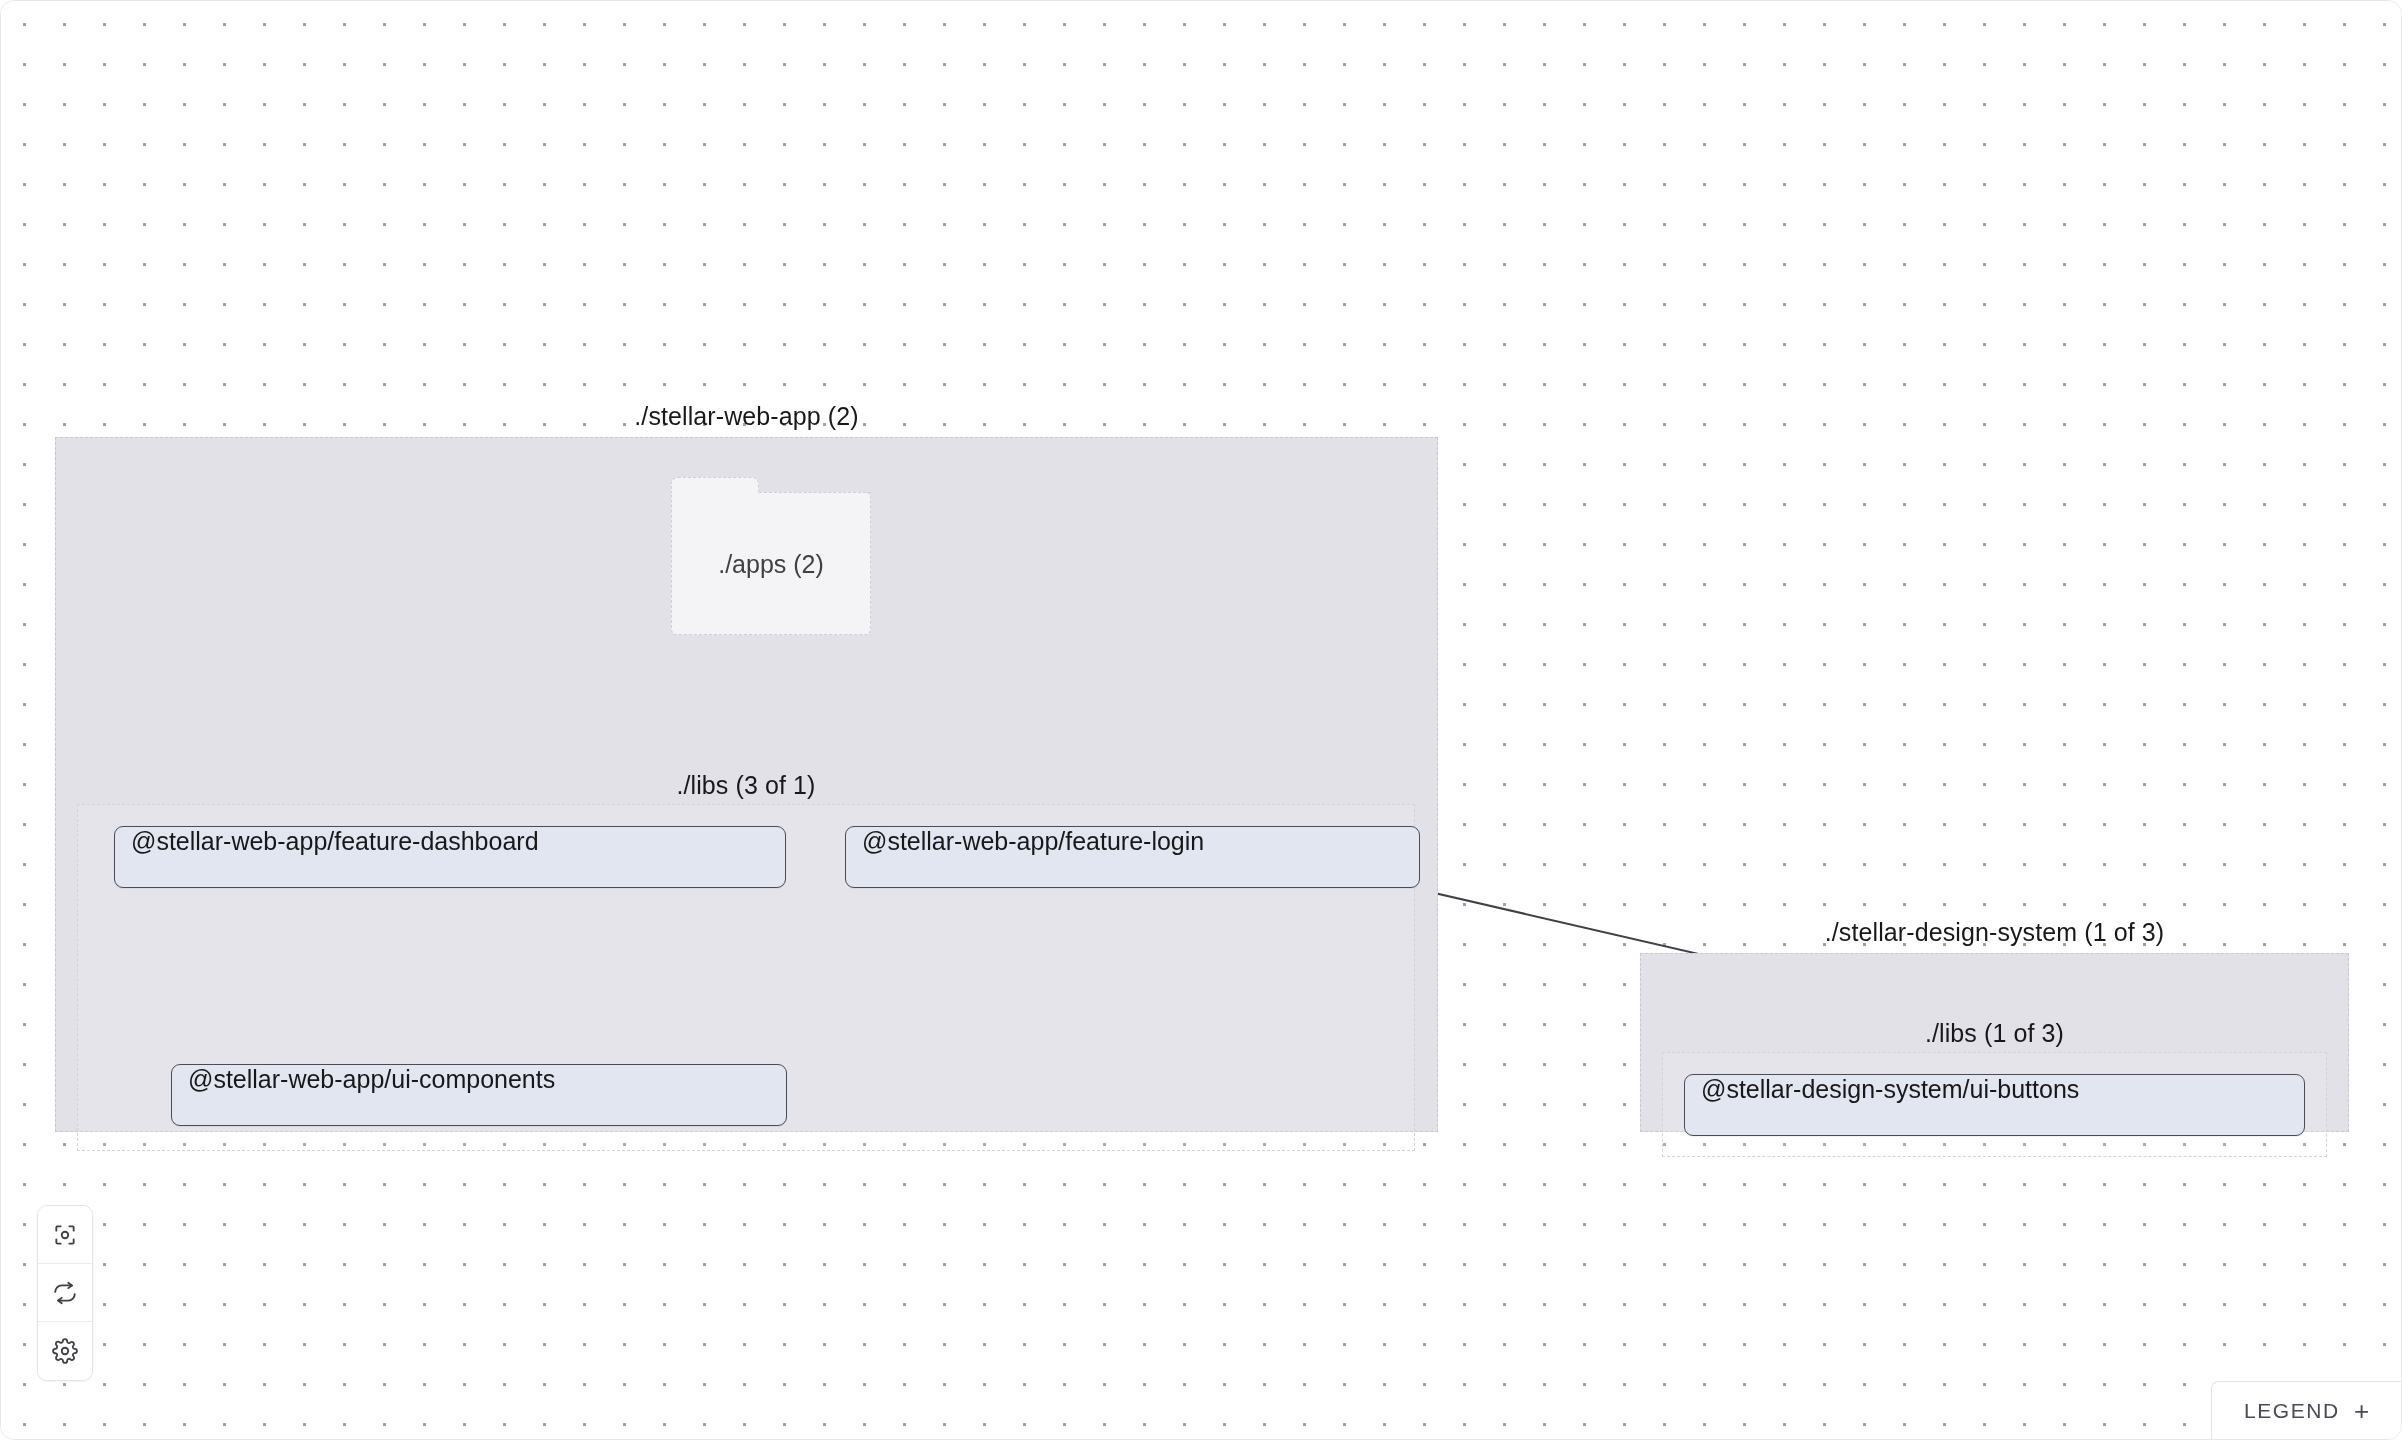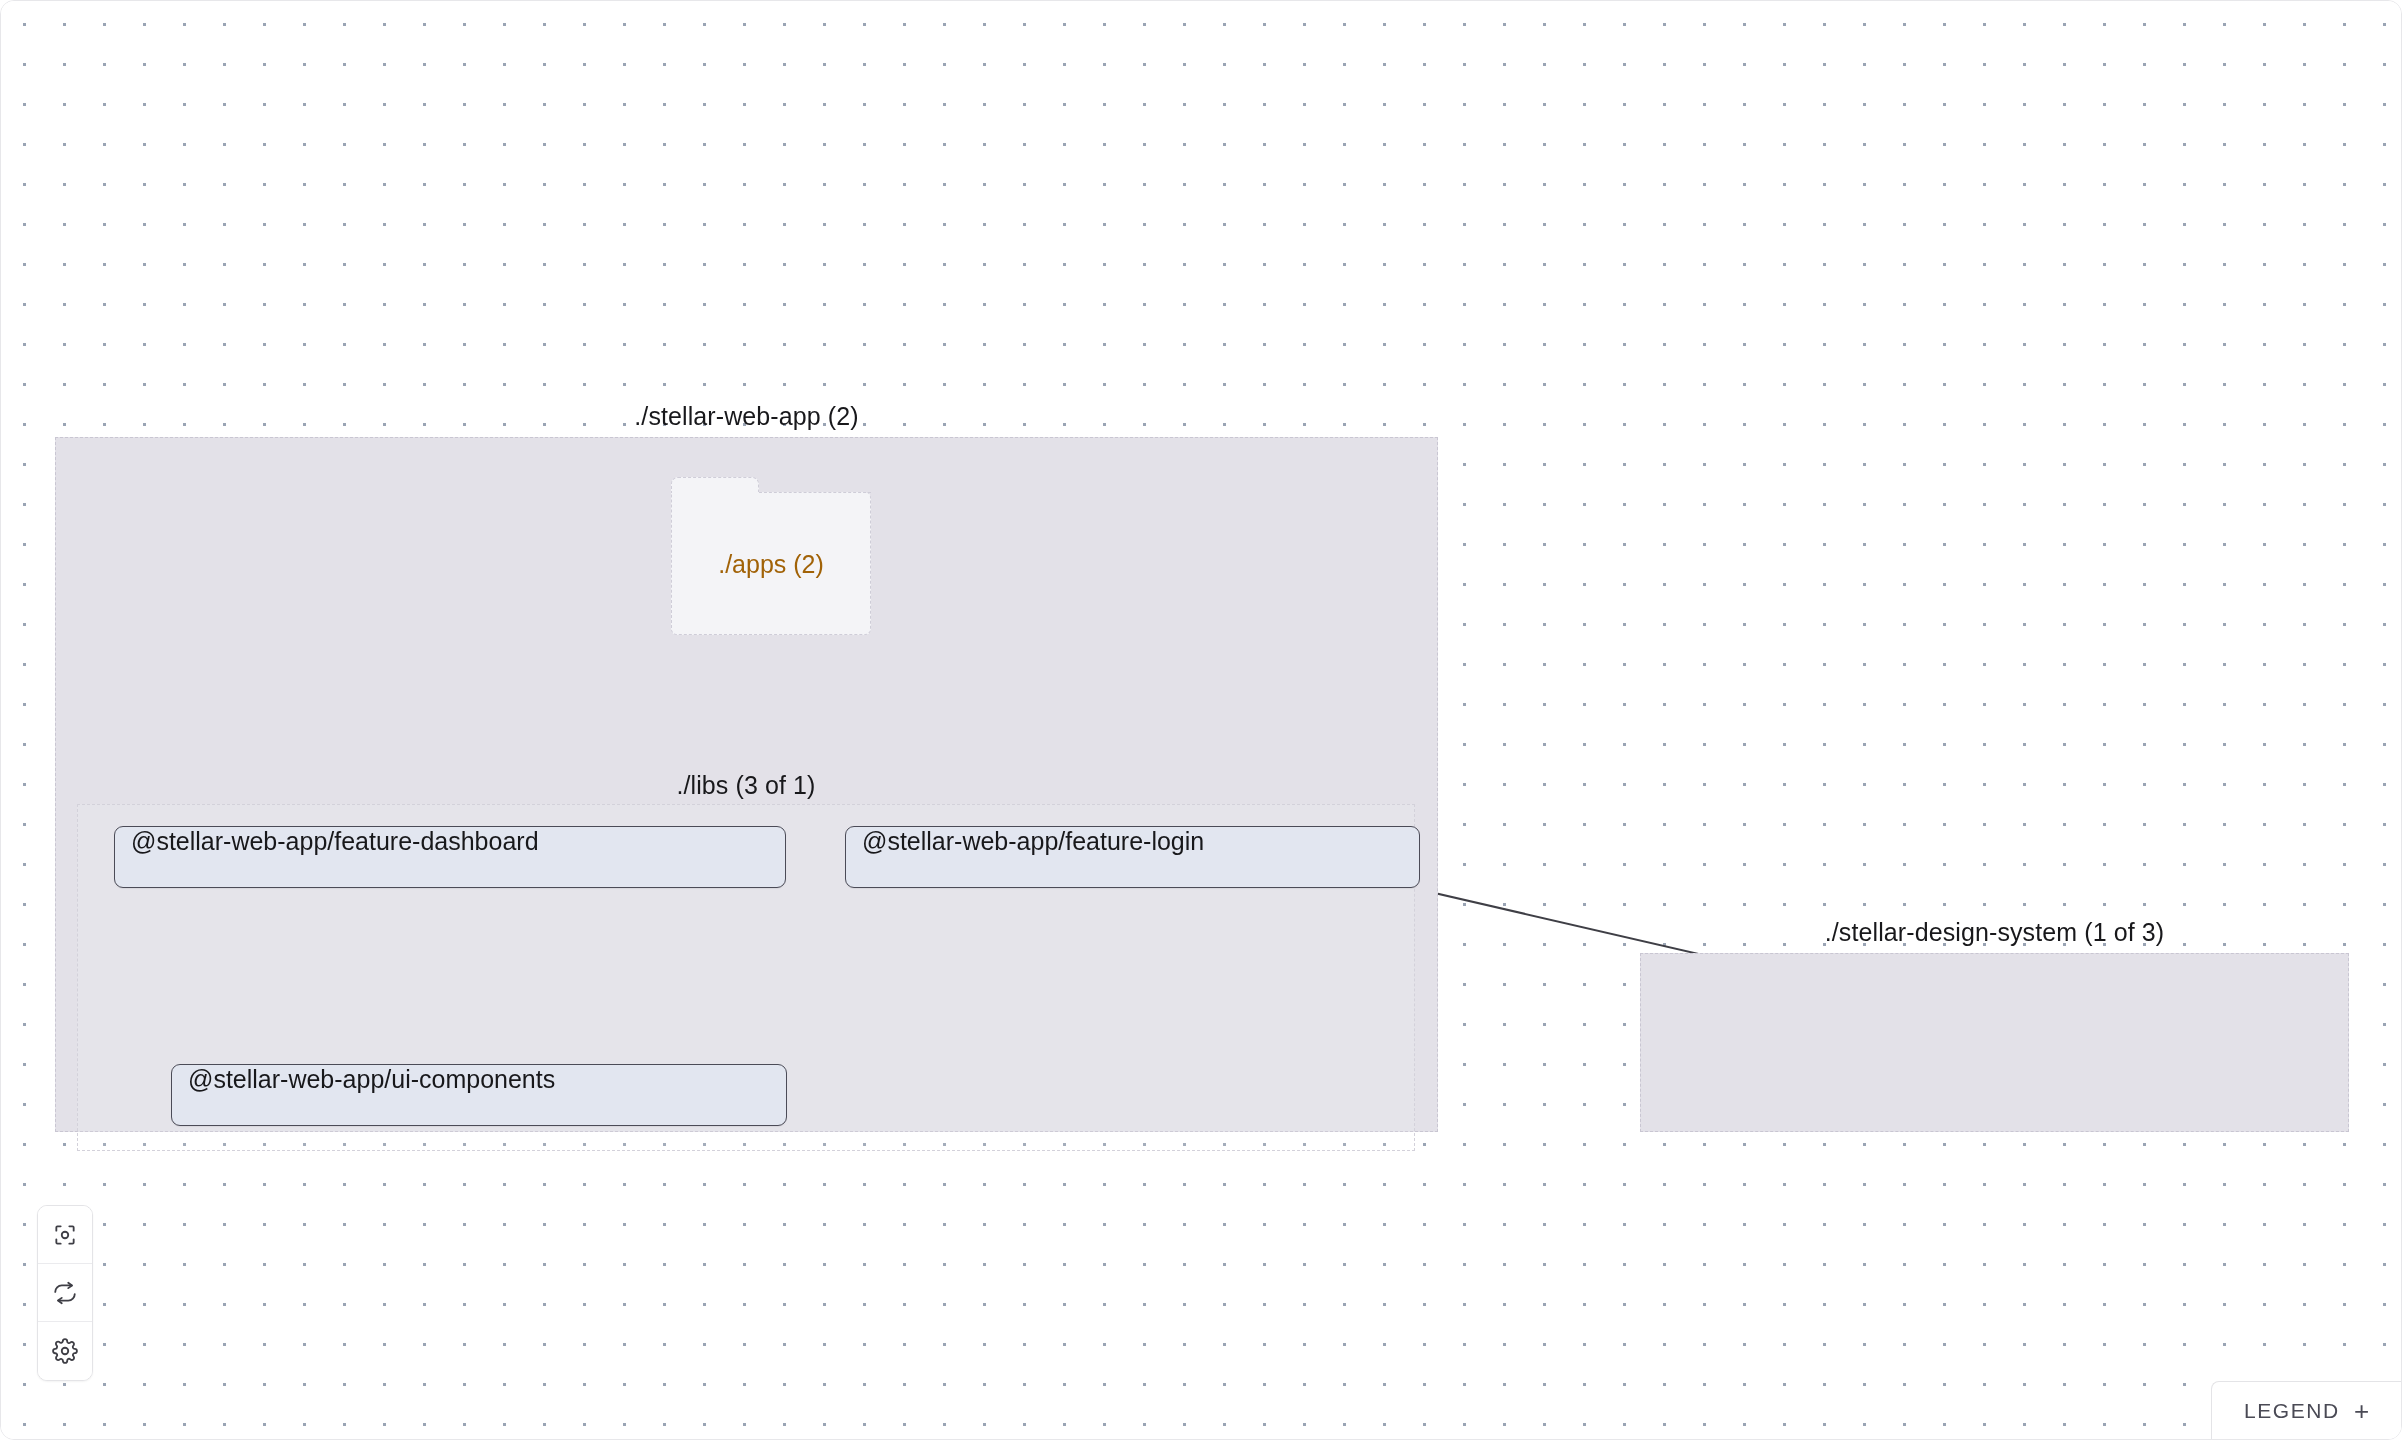--- a/index.html
+++ b/index.html
@@ -102,21 +102,21 @@
     height: 1px;
     border-top: 1px dashed #cfcdd8;
   }
   .folder-label {
     position: absolute;
     left: 0; right: 0;
     top: 50%;
     transform: translateY(-50%);
     text-align: center;
     font-size: 25px;
-    color: #a16207;
+    color: #404040;
     white-space: nowrap;
   }
 
   
   .lib-node {
     position: absolute;
     display: flex;
     align-items: flex-start;
     justify-content: flex-start;
     background: #e2e6f0;
@@ -253,20 +253,28 @@
         <div class="lib-node" style="left:768px; top:22px; width:575px; height:62px;">
           <span class="lib-node-label">@stellar-web-app/feature-login</span>
         </div>
       </div>
     </div>
 
     <div class="group proj-group" style="left:1639px; top:908px; width:709px; height:179px;">
       <div class="group-body"></div>
       <div class="group-label proj-label">./stellar-design-system (1 of 3)</div>
 
+      <div class="group dir-group" style="left:22px; top:55px; width:665px; height:105px;">
+        <div class="group-body"></div>
+        <div class="group-label dir-label">./libs (1 of 3)</div>
+
+        <div class="lib-node" style="left:22px; top:22px; width:621px; height:62px;">
+          <span class="lib-node-label">@stellar-design-system/ui-buttons</span>
+        </div>
+      </div>
     </div>
 
   </div>
 
   <div id="controls">
 
     <button class="ctrl-btn">
       <span>
         <svg width="26" height="26" viewBox="0 0 24 24" fill="none" stroke="#3f3f46" stroke-width="1.7" stroke-linecap="round" stroke-linejoin="round">
           <path d="M4 8 V5 a1 1 0 0 1 1 -1 h3"></path>

